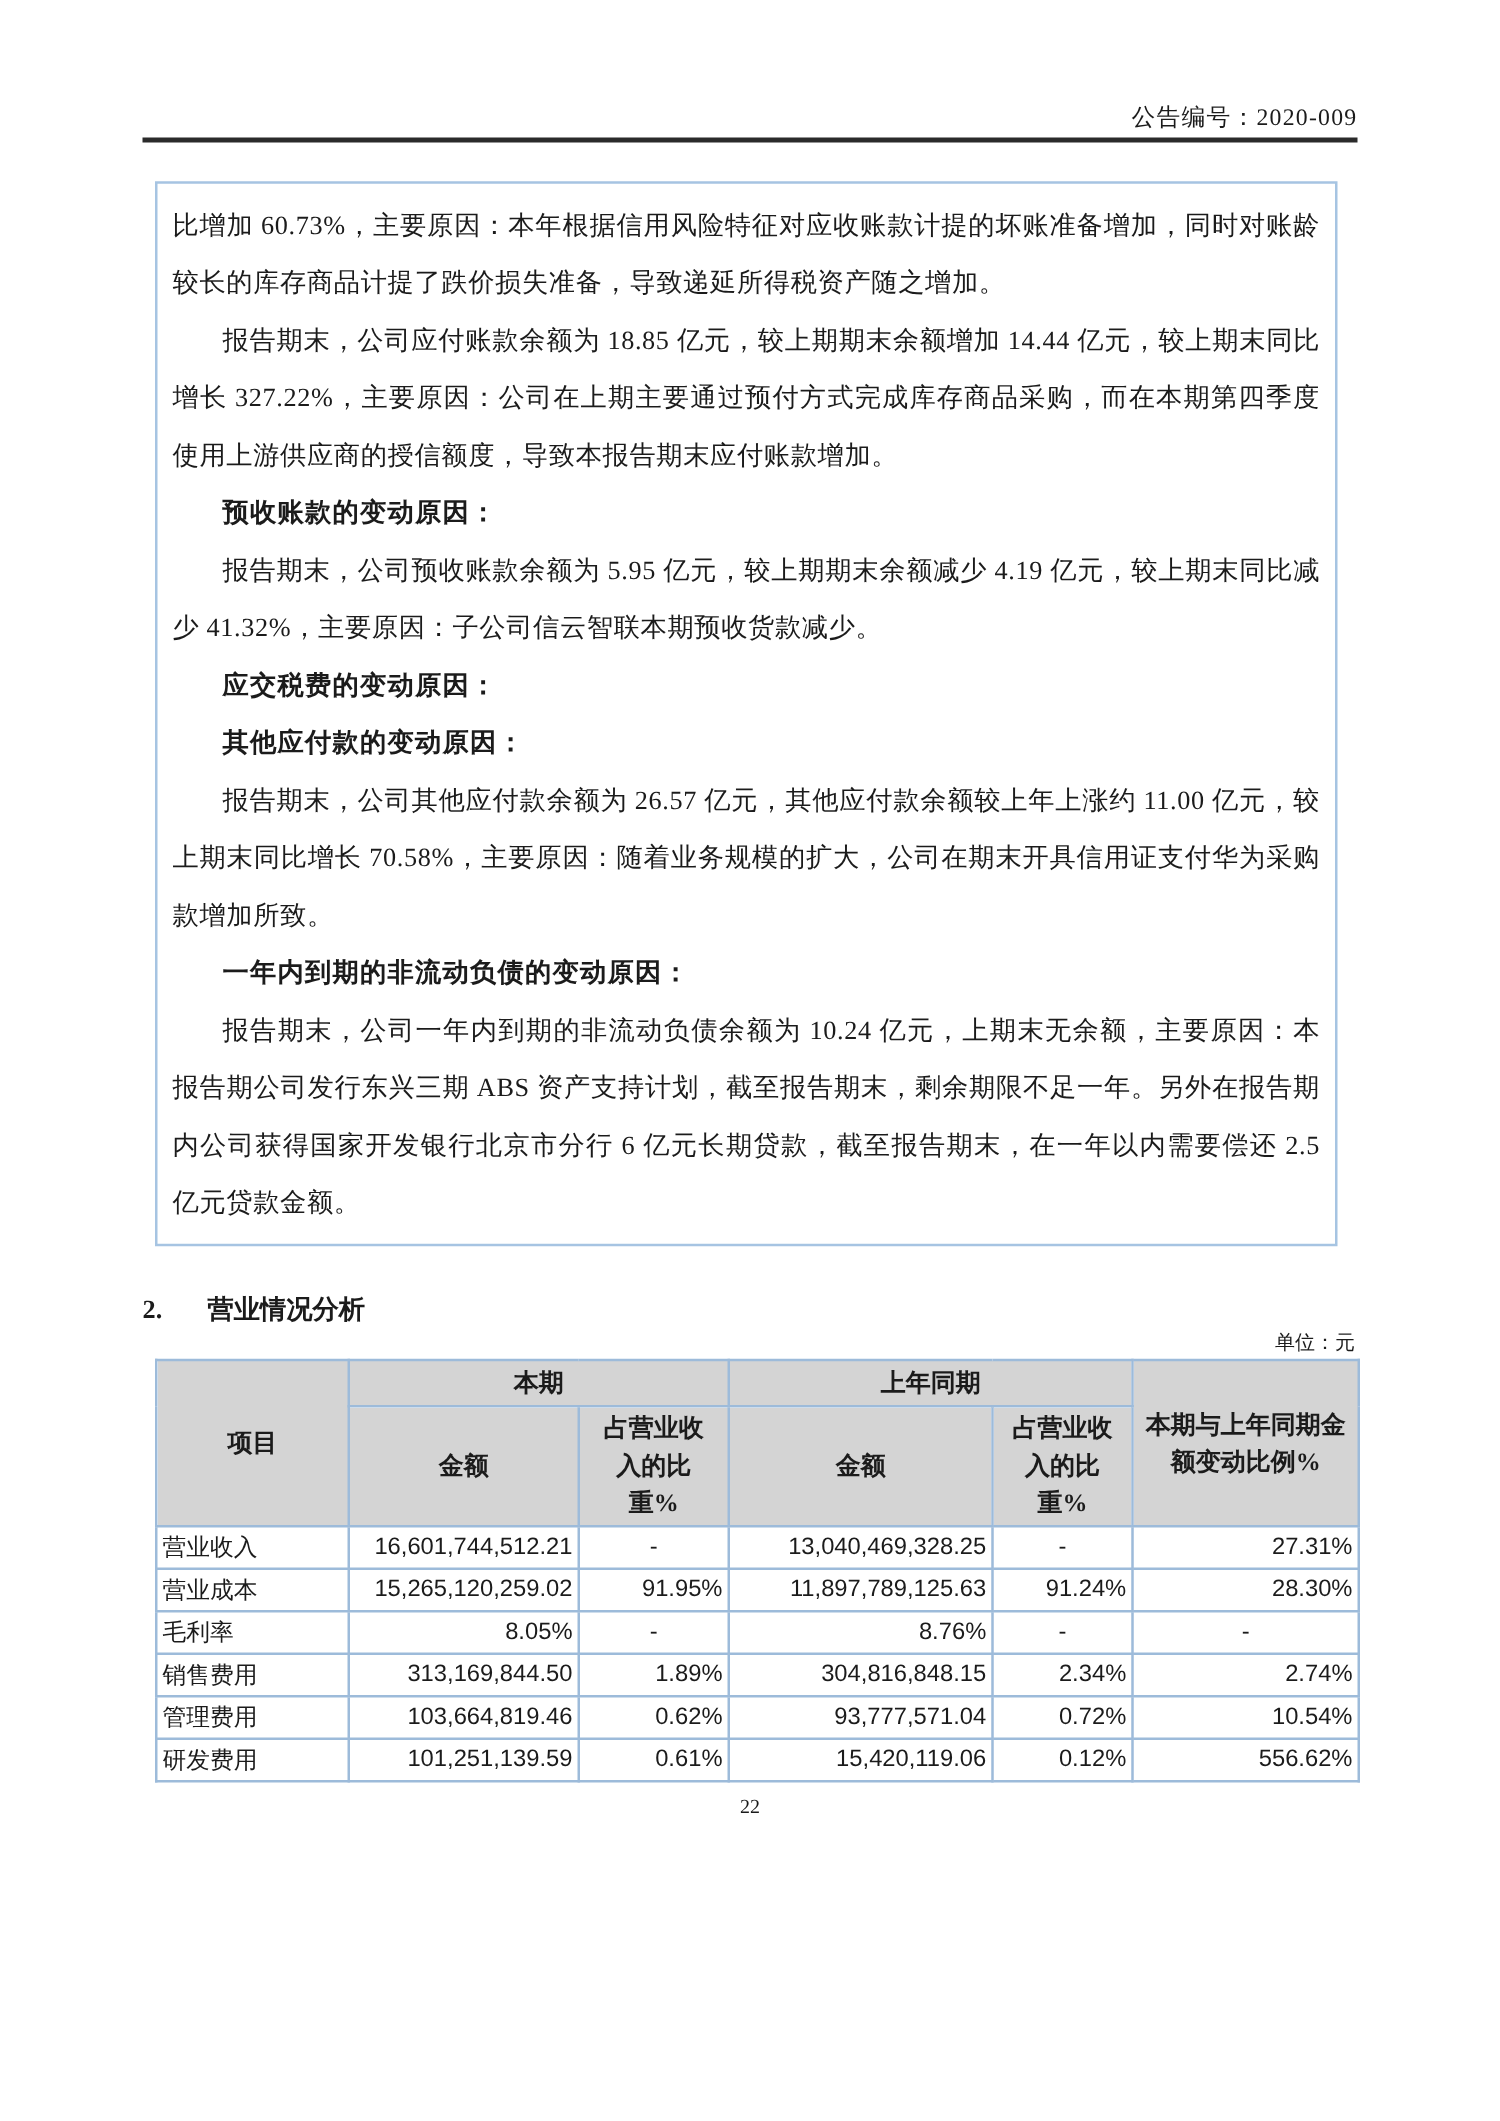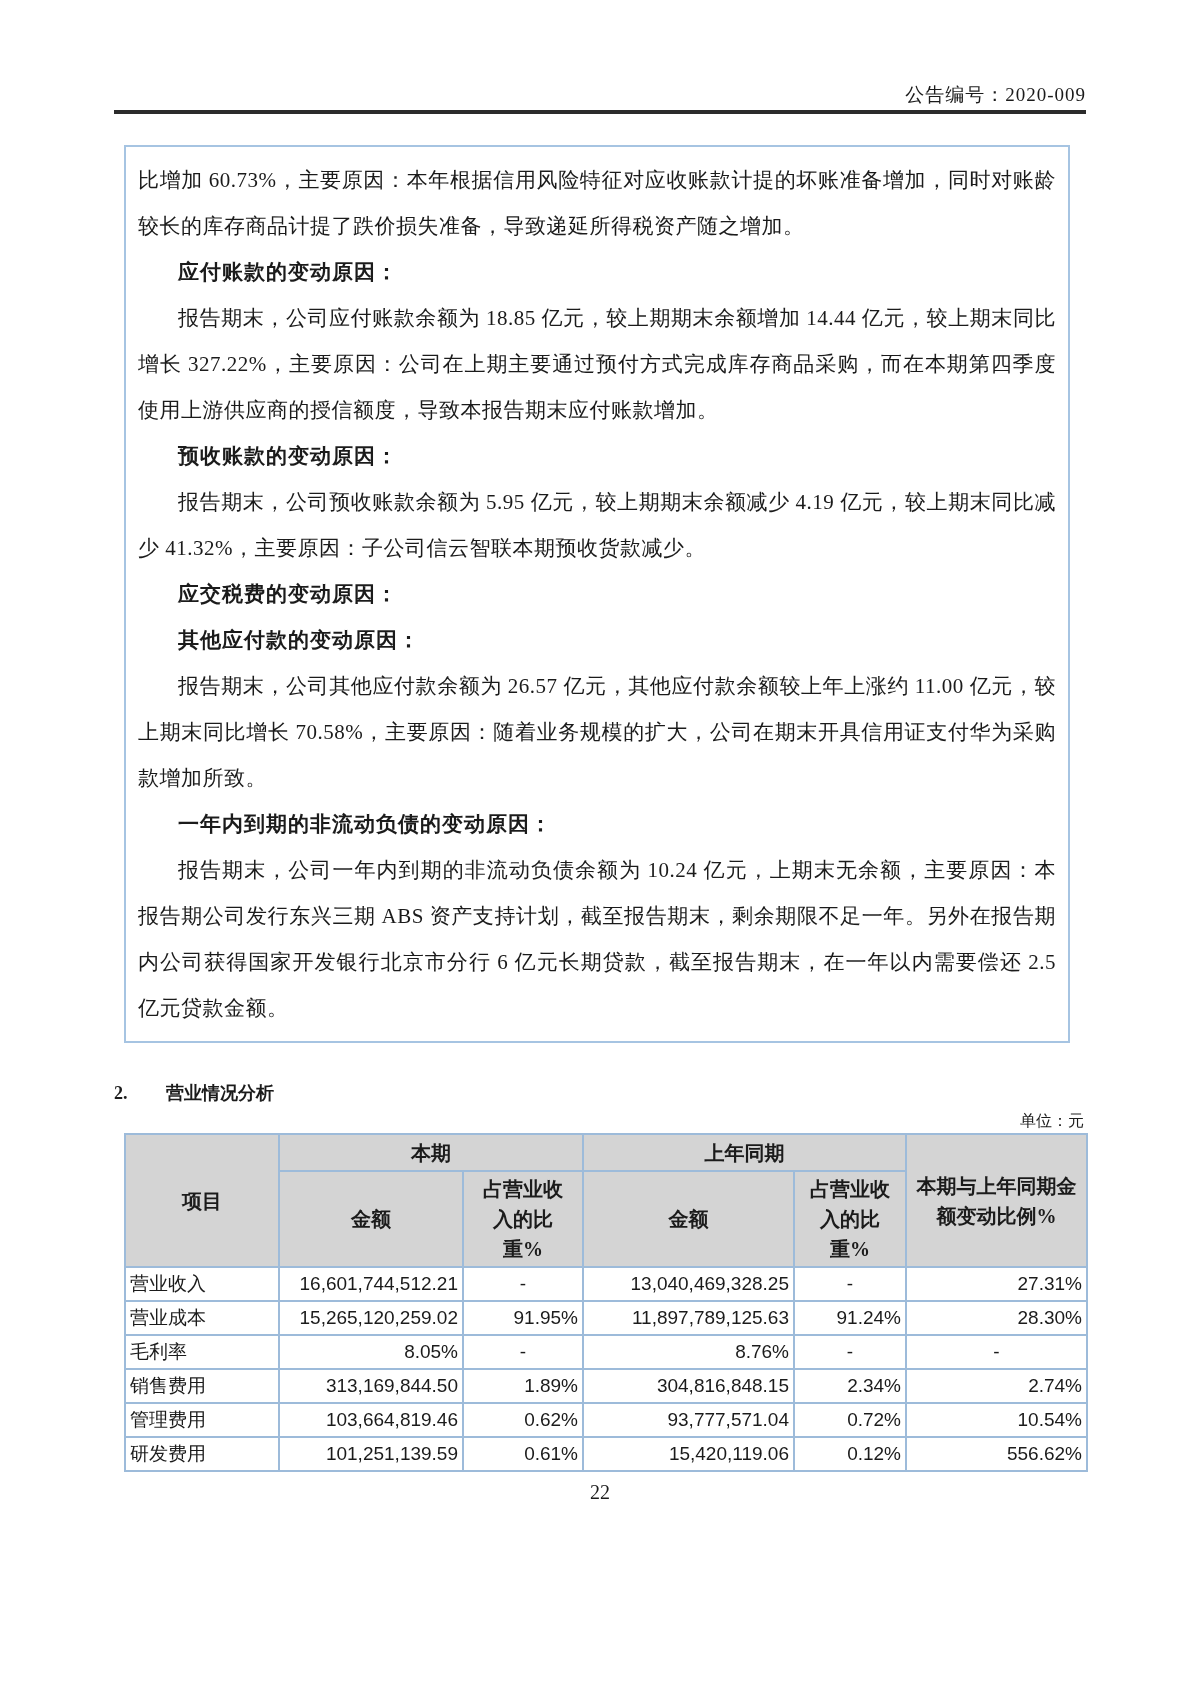--- a/index.html
+++ b/index.html
@@ -38,21 +38,21 @@
     line-height:46px;
     text-align:justify;
     letter-spacing:0.5px;
   }
   .para.body, .para.heading { text-indent:40px; }
   .para.heading { font-weight:700; letter-spacing:1px; }
 
   
   .section-title {
     margin:36px 0 0 0;
-    font-size:18px;
+    font-size:21px;
     font-weight:700;
     line-height:28px;
   }
   .section-title .sec-no { display:inline-block; width:52px; }
   .subsection-title {
     margin:6px 0 0 0;
     font-size:20px;
     font-weight:700;
     line-height:28px;
   }
@@ -101,37 +101,36 @@
   td.num  {
     text-align:right; padding-right:14px;
     font-family:"Liberation Sans", sans-serif;
     font-size:19px;
   }
   td.dash { text-align:center; font-family:"Liberation Sans", sans-serif; }
 
   .page-number {
     margin-top:10px;
     text-align:center;
-    font-size:20px;
+    font-size:16px;
     line-height:20px;
   }
 </style>
 </head>
 <body>
 
 <div class="page">
 
   <div class="doc-header">
     <span>公告编号：2020-009</span>
   </div>
   <div class="header-rule"></div>
 
   <div class="content-box">
       <p class="para continuation">比增加 60.73%，主要原因：本年根据信用风险特征对应收账款计提的坏账准备增加，同时对账龄较长的库存商品计提了跌价损失准备，导致递延所得税资产随之增加。</p>
-      <p class="para heading">应付账款的变动原因：</p>
       <p class="para body">报告期末，公司应付账款余额为 18.85 亿元，较上期期末余额增加 14.44 亿元，较上期末同比增长 327.22%，主要原因：公司在上期主要通过预付方式完成库存商品采购，而在本期第四季度使用上游供应商的授信额度，导致本报告期末应付账款增加。</p>
       <p class="para heading">预收账款的变动原因：</p>
       <p class="para body">报告期末，公司预收账款余额为 5.95 亿元，较上期期末余额减少 4.19 亿元，较上期末同比减少 41.32%，主要原因：子公司信云智联本期预收货款减少。</p>
       <p class="para heading">应交税费的变动原因：</p>
       <p class="para heading">其他应付款的变动原因：</p>
       <p class="para body">报告期末，公司其他应付款余额为 26.57 亿元，其他应付款余额较上年上涨约 11.00 亿元，较上期末同比增长 70.58%，主要原因：随着业务规模的扩大，公司在期末开具信用证支付华为采购款增加所致。</p>
       <p class="para heading">一年内到期的非流动负债的变动原因：</p>
       <p class="para body">报告期末，公司一年内到期的非流动负债余额为 10.24 亿元，上期末无余额，主要原因：本报告期公司发行东兴三期 ABS 资产支持计划，截至报告期末，剩余期限不足一年。另外在报告期内公司获得国家开发银行北京市分行 6 亿元长期贷款，截至报告期末，在一年以内需要偿还 2.5 亿元贷款金额。</p>
     </div>
 

